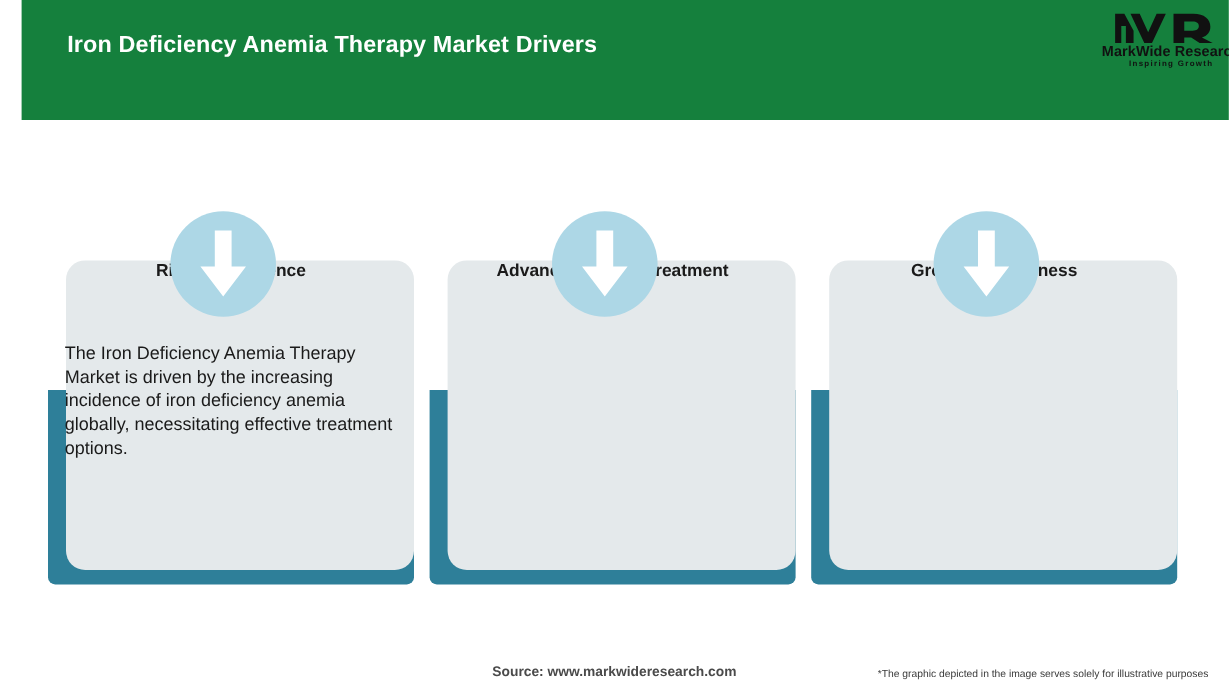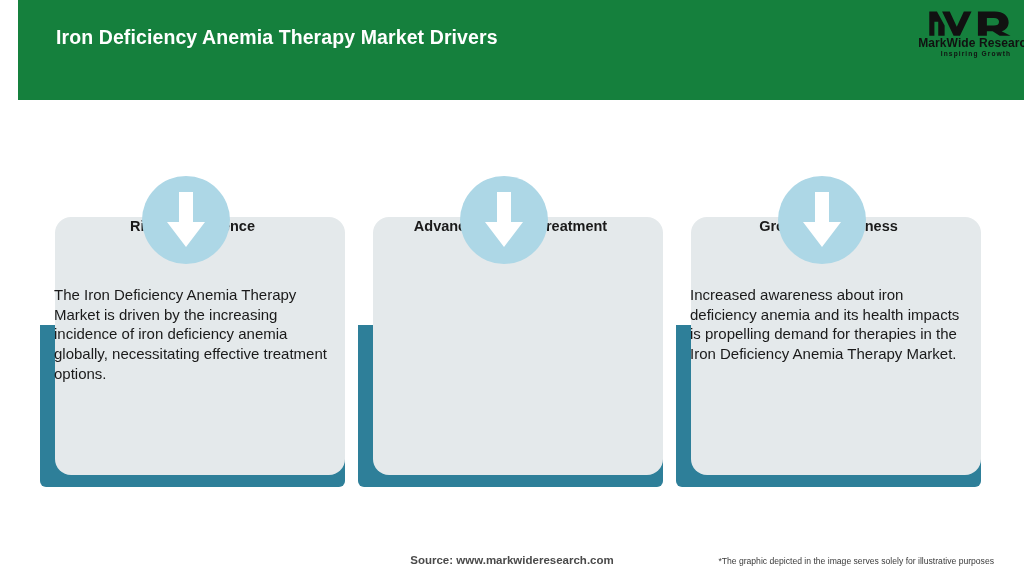--- a/index.html
+++ b/index.html
@@ -160,21 +160,21 @@
     left: 0;
     right: 0;
     top: 554px;
     text-align: center;
     font-size: 11.5px;
     font-weight: bold;
     color: #4a4a4a;
   }
   .footer-disclaimer {
     position: absolute;
-    right: 30px;
+    right: 17px;
     top: 556px;
     font-size: 8.6px;
     color: #3a3a3a;
     white-space: nowrap;
   }
 </style>
 </head>
 <body>
 
 <div class="header-bar">
@@ -223,19 +223,18 @@
 
   <div class="card-wrap c2">
     <div class="card-ubar"></div>
     <div class="card"></div>
     <div class="icon-circle">
       <svg viewBox="0 0 44 60">
         <path d="M15 2 L29 2 L29 32 L41 32 L22 57 L3 32 L15 32 Z" fill="#FFFFFF"></path>
       </svg>
     </div>
     <div class="card-title">Growing Awareness</div>
-    <div class="card-body">Increased awareness about iron deficiency anemia and its health impacts is propelling demand for therapies in the Iron Deficiency Anemia Therapy Market.</div>
   </div>
 
 </div>
 
 <div class="footer-source">Source: www.markwideresearch.com</div>
 <div class="footer-disclaimer">*The graphic depicted in the image serves solely for illustrative purposes</div>
 
 </body></html>

